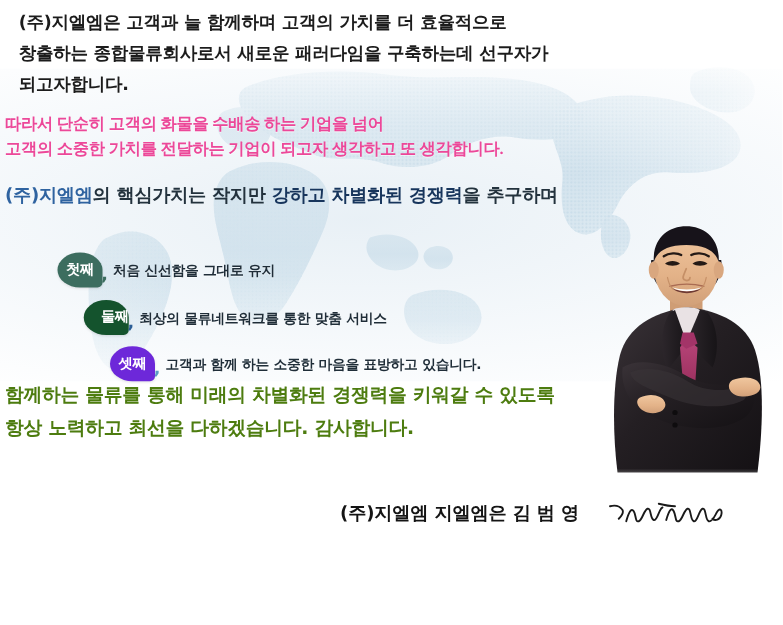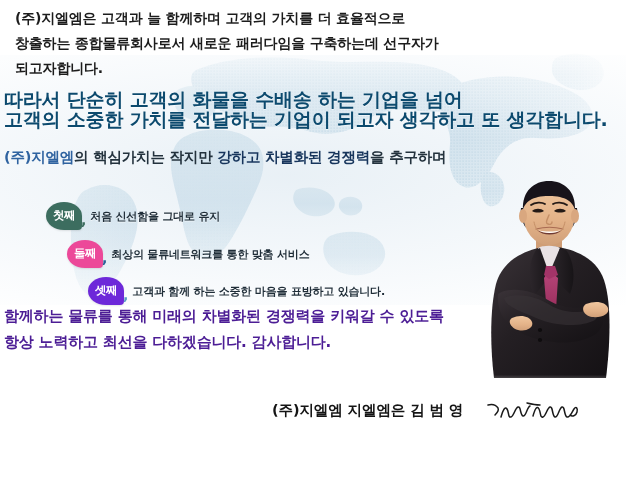--- a/index.html
+++ b/index.html
@@ -36,31 +36,31 @@
     white-space:pre;
     font-weight:bold;
     letter-spacing:-.2px;
   }
 
   
   #p1{left:15px;top:6px;color:#1c1c1c;font-size:14px;line-height:25px;
       text-shadow:0 1px 0 rgba(255,255,255,.6);}
 
   
-  #p2{left:4px;top:89px;color:#0c4a6e;font-size:19px;line-height:20px;
-      text-shadow:0 1px 0 rgba(255,255,255,.55);}
+  #p2{left:4px;top:89px;color:#ec4899;font-size:13px;line-height:20px;
+      text-shadow:0 1px 0 rgba(255,255,255,.55);font-family:Liberation Serif, serif;}
 
   
   #p3{left:4px;top:147px;font-size:14.5px;line-height:21px;}
   #p3 .brandblue{color:#2f63a0;font-weight:bold;}
   #p3 .plain{color:#23323d;font-weight:bold;}
   #p3 .strongnavy{color:#17355c;font-weight:bold;}
 
   
-  #p4{left:4px;top:303px;color:#4c1d95;font-size:15px;line-height:26px;
+  #p4{left:4px;top:303px;color:#4d7c0f;font-size:15px;line-height:26px;
       text-shadow:0 1px 0 rgba(255,255,255,.5);}
 
   
   .listrow{position:absolute;display:flex;align-items:center;margin-top:20px;}
   #row1{left:46px;top:182px;}
   #row2{left:67px;top:220px;}
   #row3{left:88px;top:257px;}
 
   .badge{
     position:relative;
@@ -68,21 +68,21 @@
     width:36px;height:28px;
     color:#ffffff;font-size:11.5px;font-weight:bold;
     letter-spacing:-.4px;
     flex:0 0 auto;
     
     border-radius:50% 50% 4px 50%;
     box-shadow:0 1px 2px rgba(0,0,0,.10);
   }
   .badge span{position:relative;top:-.5px;}
   #badge1{background:#3c6d5f;}
-  #badge2{background:#ec4899;}
+  #badge2{background:#14532d;justify-content:flex-end;}
   #badge3{background:#6d28d9;}
 
   .comma{
     font-size:14px;font-weight:bold;margin-left:-1px;margin-right:4px;
     position:relative;top:4px;
   }
   #comma1{color:#3c6d5f;}
   #comma2{color:#2b5e96;}
   #comma3{color:#5b9bc4;}
 

